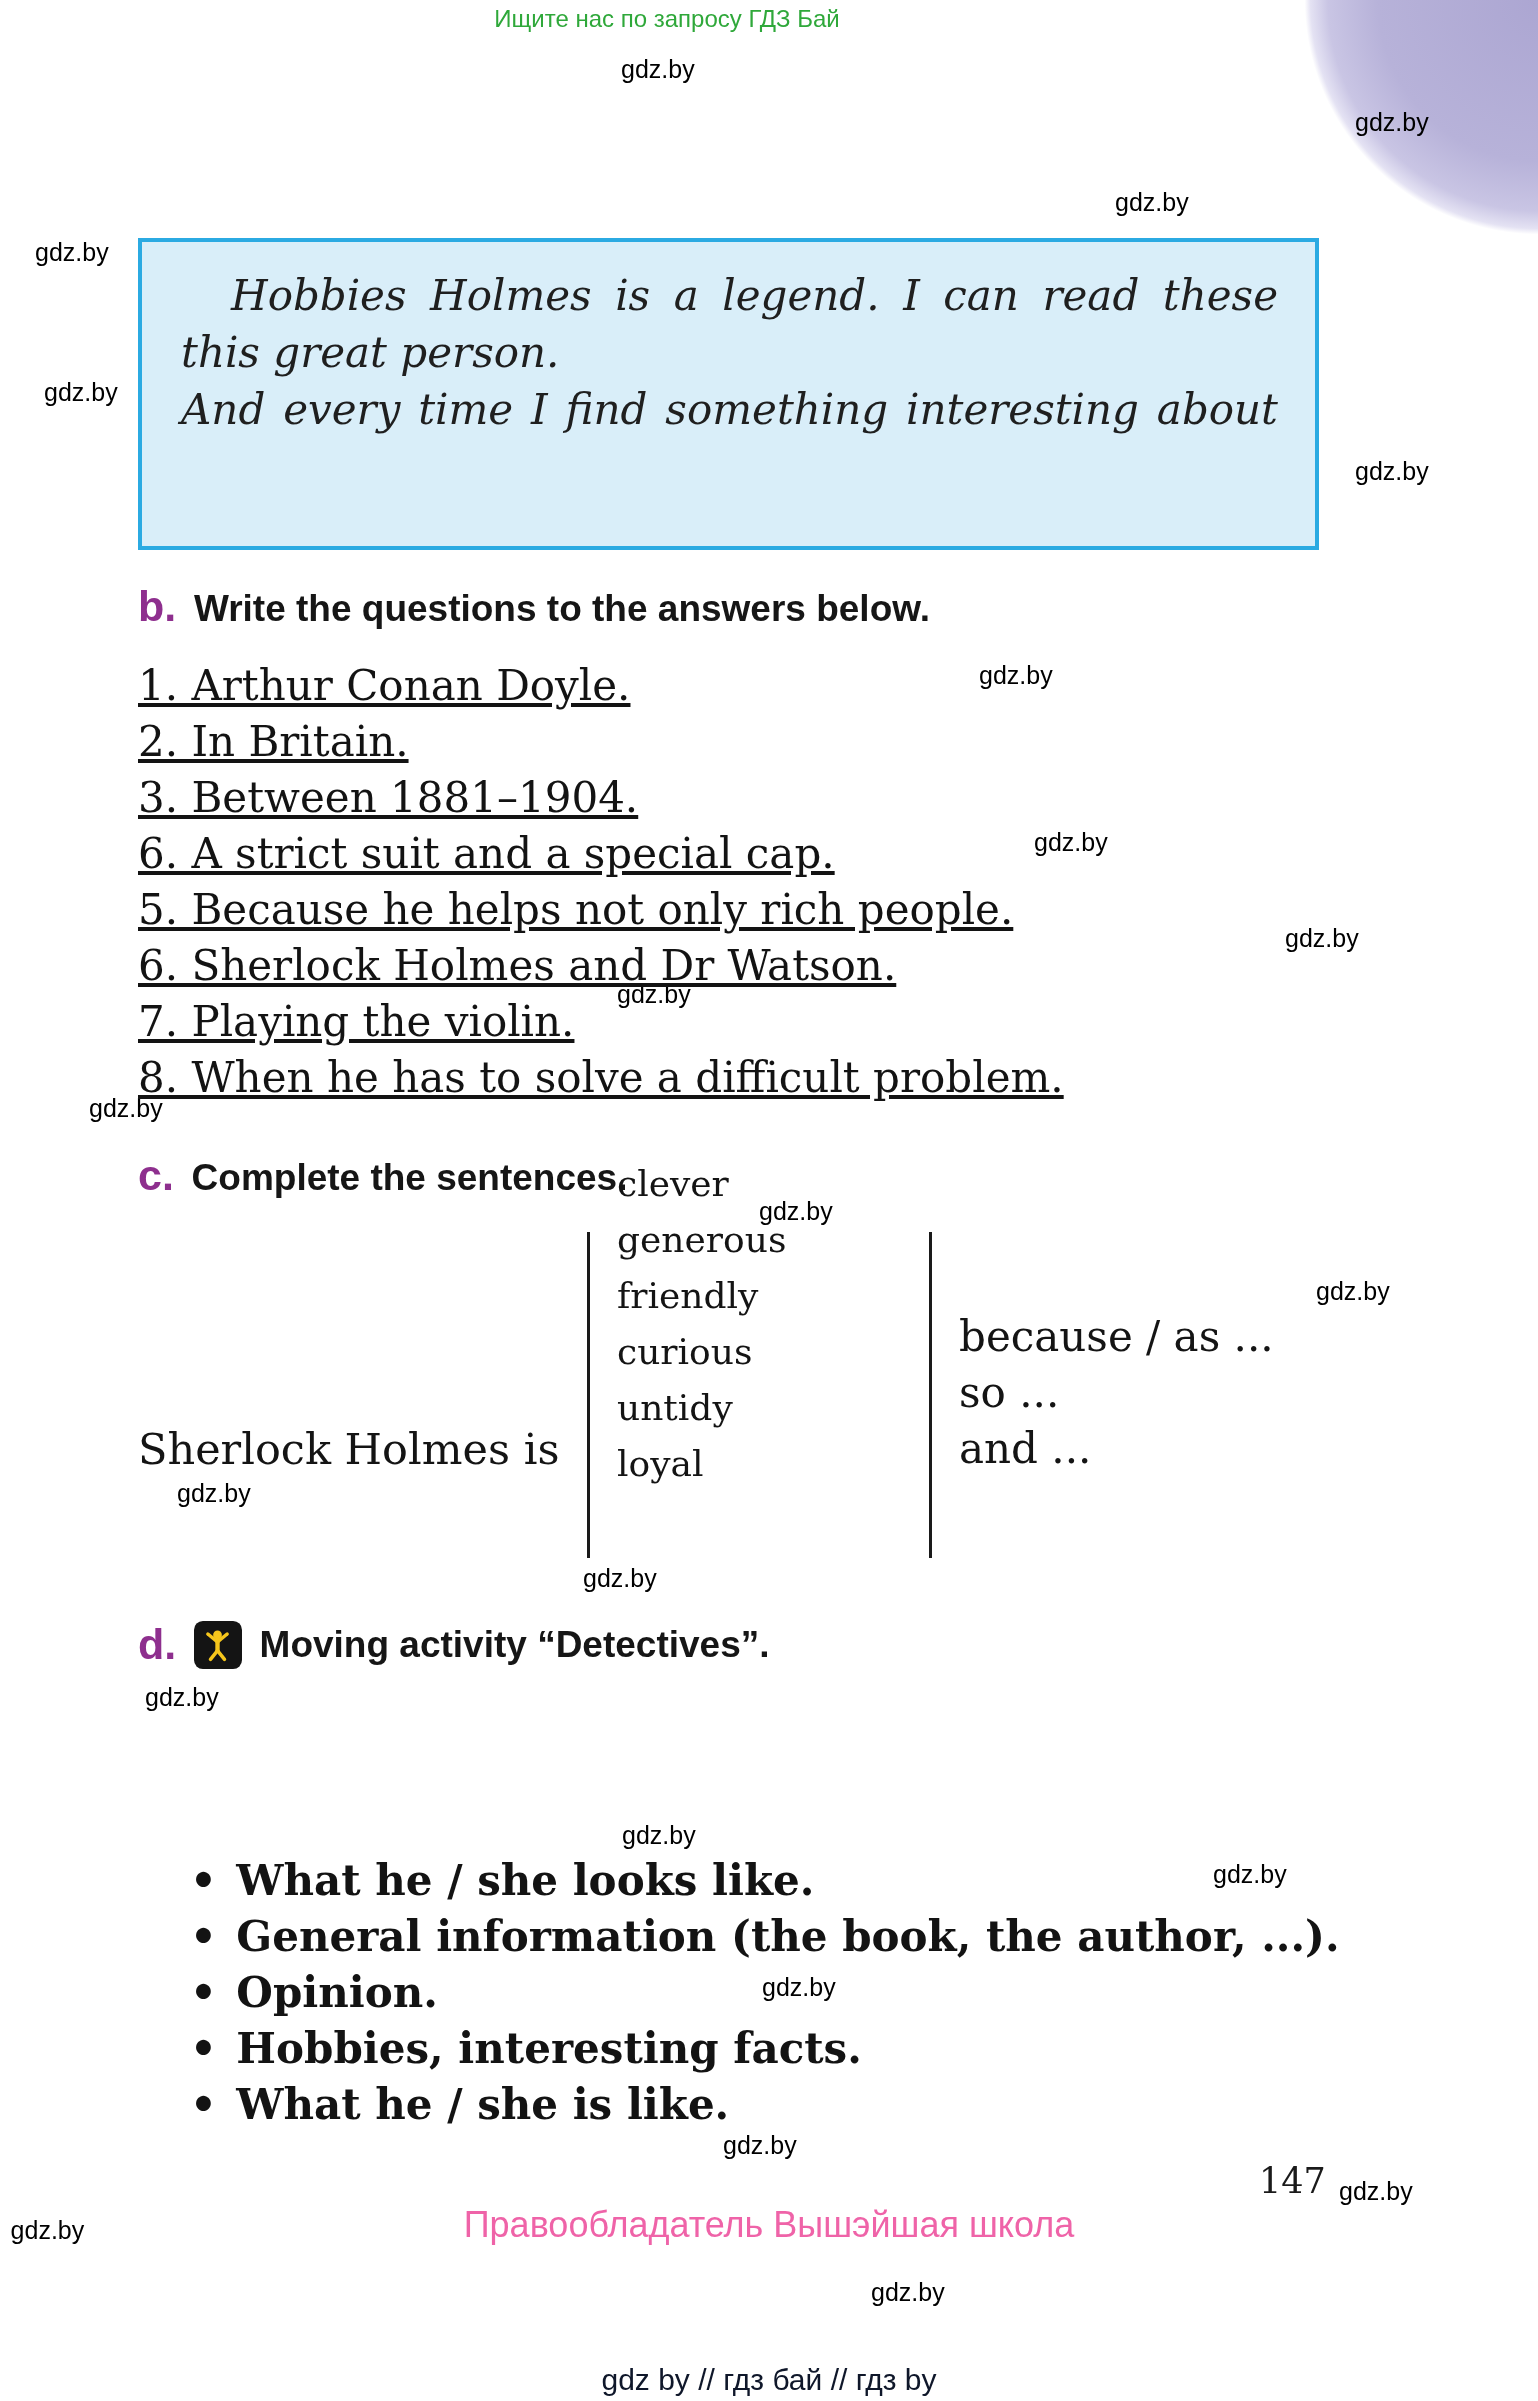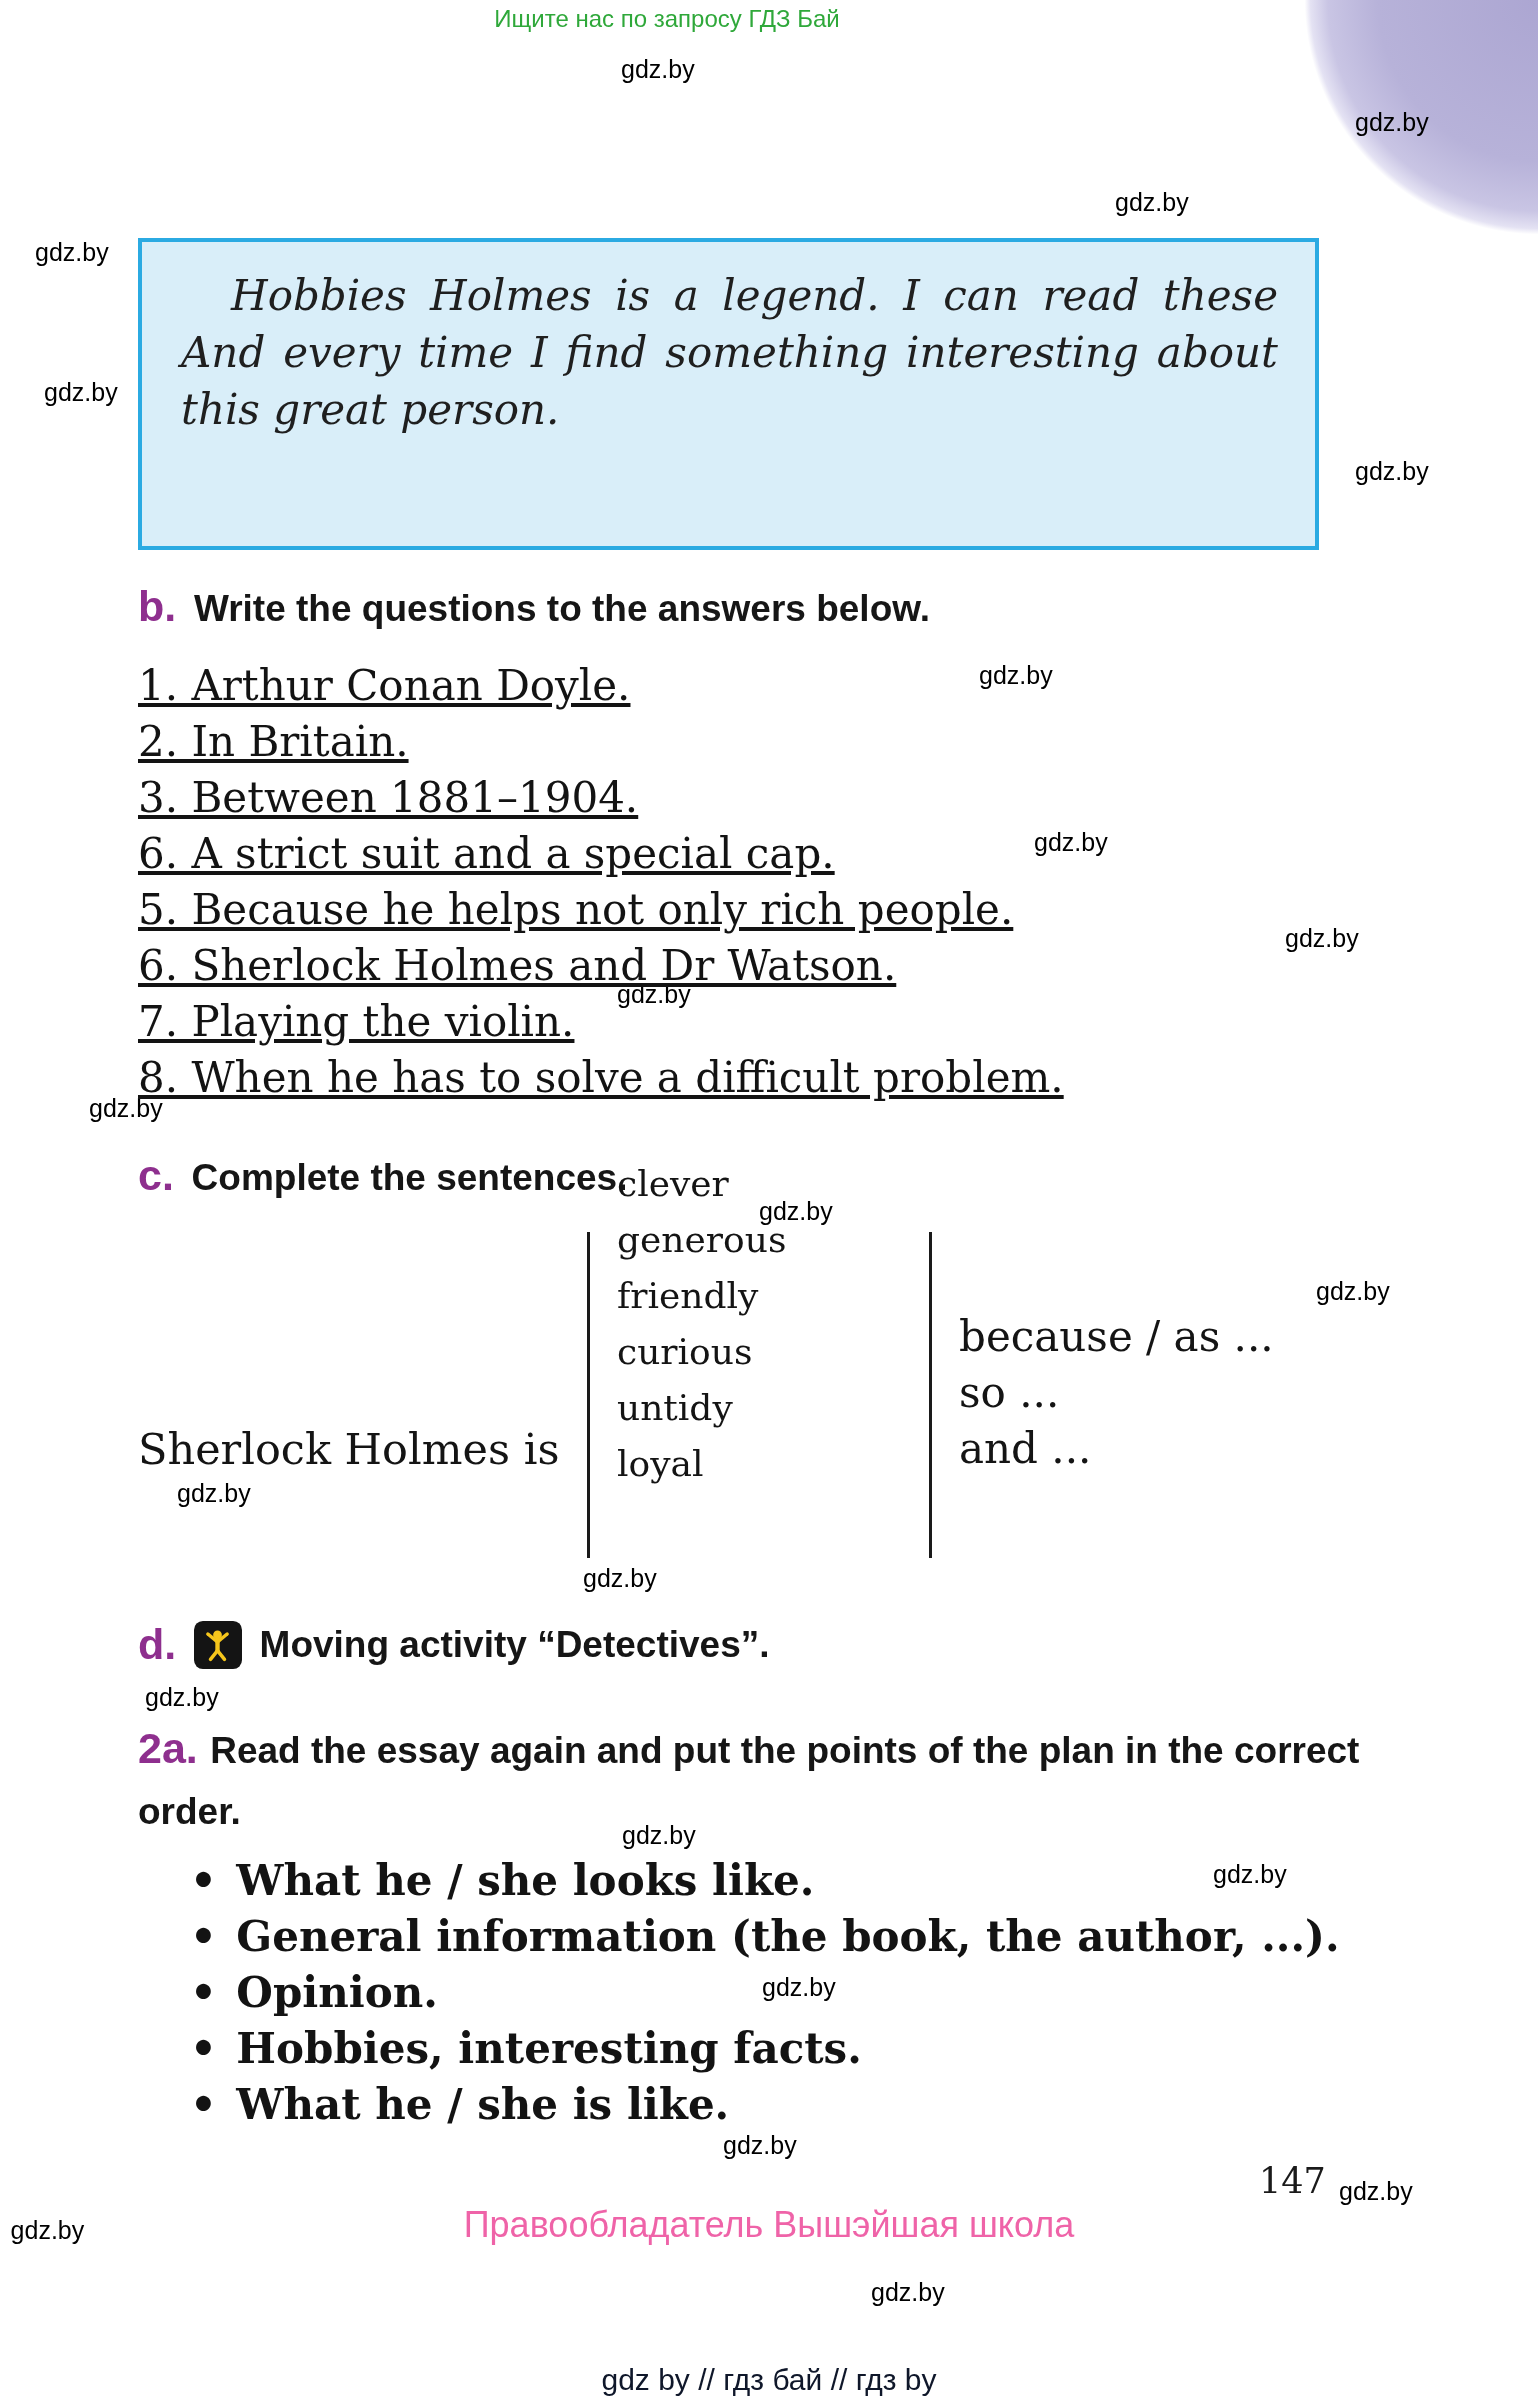--- a/index.html
+++ b/index.html
@@ -114,22 +114,22 @@
   <div class="wm" style="left:622px;top:1821px">gdz.by</div>
   <div class="wm" style="left:1213px;top:1860px">gdz.by</div>
   <div class="wm" style="left:762px;top:1973px">gdz.by</div>
   <div class="wm" style="left:723px;top:2131px">gdz.by</div>
   <div class="wm" style="left:1339px;top:2177px">gdz.by</div>
   <div class="wm" style="left:10.6px;top:2216px">gdz.by</div>
   <div class="wm" style="left:871px;top:2278px">gdz.by</div>
 
   <div class="quote-box">
     <div class="quote-line first">Hobbies Holmes is a legend. I can read these</div>
+    <div class="quote-line last">this great person.</div>
     <div class="quote-line">And every time I find something interesting about</div>
-    <div class="quote-line last">this great person.</div>
   </div>
 
   <div class="sec-head" style="left:138px;top:582px">
     <span class="sec-letter">b.</span>
     <span class="sec-title">Write the questions to the answers below.</span>
   </div>
 
   <div class="answers">
     <div>1. Arthur Conan Doyle.</div>
     <div>2. In Britain.</div>
@@ -171,23 +171,20 @@
         <line x1="20" y1="14" x2="20" y2="27" stroke="#f6c61c" stroke-width="5" stroke-linecap="round"></line>
         <line x1="20" y1="17" x2="9" y2="8" stroke="#f6c61c" stroke-width="4" stroke-linecap="round"></line>
         <line x1="20" y1="17" x2="31" y2="8" stroke="#f6c61c" stroke-width="4" stroke-linecap="round"></line>
         <line x1="20" y1="27" x2="12" y2="37" stroke="#f6c61c" stroke-width="4" stroke-linecap="round"></line>
         <line x1="20" y1="27" x2="28" y2="37" stroke="#f6c61c" stroke-width="4" stroke-linecap="round"></line>
       </svg>
     </span>
     <span class="sec-title">Moving activity “Detectives”.</span>
   </div>
 
-  <div class="sec-2a">
-    <span class="sec-letter">2a.</span><span class="sec-title">Read the essay again and put the points of the plan in the correct order.</span>
-  </div>
 
   <div class="bullets">
     <div>What he / she looks like.</div>
     <div>General information (the book, the author, ...).</div>
     <div>Opinion.</div>
     <div>Hobbies, interesting facts.</div>
     <div>What he / she is like.</div>
   </div>
 
   <div class="page-number">147</div>

